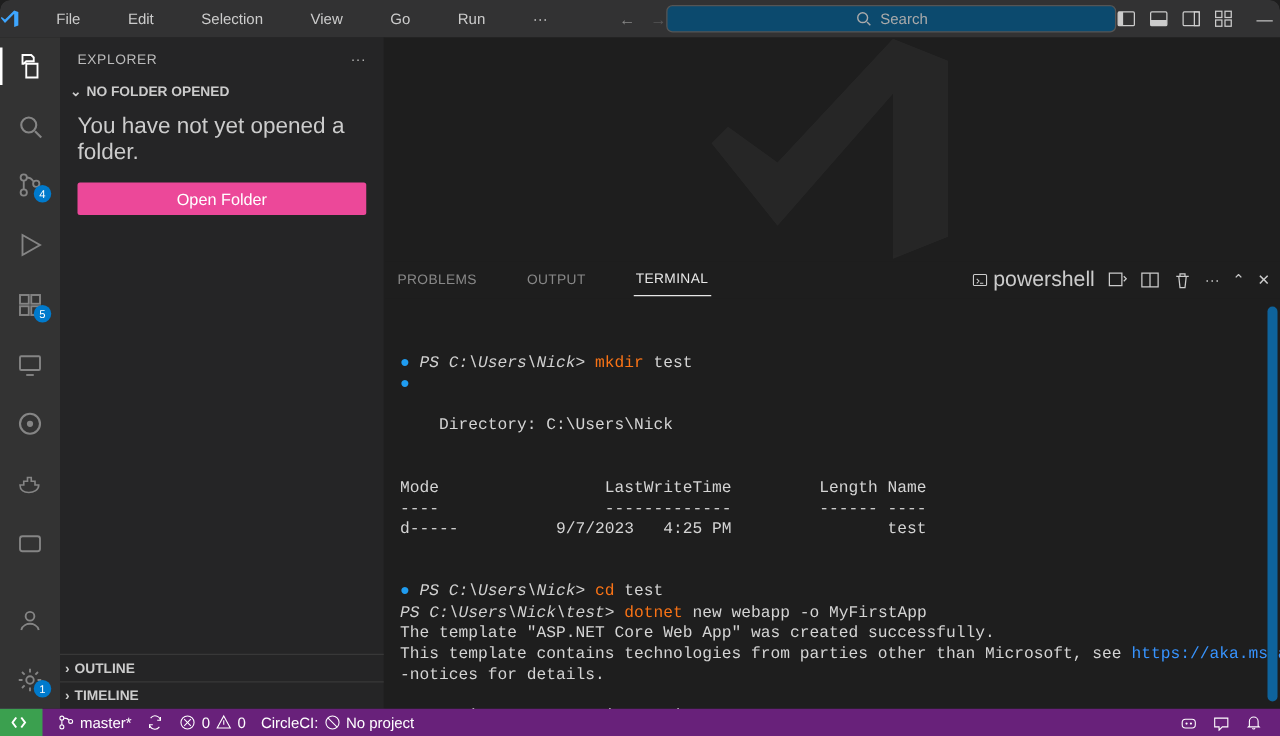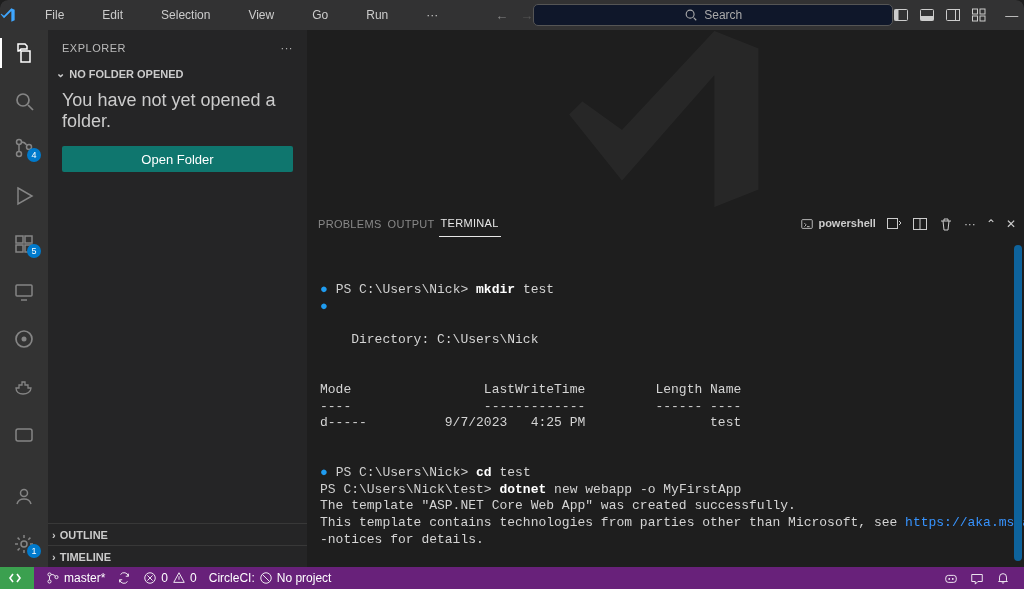--- a/index.html
+++ b/index.html
@@ -16,21 +16,21 @@
   height: 30px; background: #323233;
   display: flex; align-items: center;
   border-radius: 8px 8px 0 0;
 }
 .titlebar .logo { width: 35px; display:flex; justify-content:center; align-items:center; }
 .titlebar .menus { display:flex; gap:2px; }
 .titlebar .menu-item { padding: 4px 7px; font-size:12px; color:#ccc; cursor:pointer; border-radius:4px;margin-left:22px; }
 .titlebar .nav-arrows { margin-left:50px; display:flex; gap:12px; color:#888; }
 .titlebar .search-area { flex:1; display:flex; justify-content:center; }
 .search-box {
-  width: 360px; height: 22px; background:#0f172a;
+  width: 360px; height: 22px; background:#0c4a6e;
   border:1px solid #555; border-radius:5px;
   display:flex; align-items:center; justify-content:center;
   gap:6px; color:#aaa; font-size:12px;
 }
 .titlebar .right-icons { display:flex; gap:10px; padding-right:6px; align-items:center; color:#ccc; }
 .titlebar .right-icons .winctl { padding:0 8px; }
 
 .main-row { flex:1; display:flex; min-height:0;}
 
 .activitybar {
@@ -59,48 +59,48 @@
   height:35px; display:flex; align-items:center; justify-content:space-between;
   padding:0 14px; font-size:11px; letter-spacing:.5px; color:#bbb;
 }
 .no-folder-row {
   padding:2px 10px 6px 8px; display:flex; align-items:center; gap:4px;
   font-size:11px; font-weight:700; color:#ccc;
 }
 .no-folder-row .chev { color:#ccc; }
 .sidebar-msg { padding:4px 14px 10px 14px; font-size:18px; color:#ccc; }
 .open-folder-btn {
-  margin:4px 14px; height:26px; background:#0f766e;
+  margin:4px 14px; height:26px; background:#ec4899;
   border:none; color:#fff; font-size:13px; border-radius:2px; cursor:pointer;
   display:flex; align-items:center; justify-content:center;
 }
 .sidebar-spacer{ flex:1; }
 .sidebar-collapsed {
   height:22px; display:flex; align-items:center; gap:4px;
   padding-left:4px; font-size:11px; font-weight:700;
   border-top:1px solid #383838; color:#ccc; cursor:pointer;
 }
 
 .workarea { flex:1; display:flex; flex-direction:column; background:#1e1e1e; min-width:0;}
 .editor-empty { flex:0 0 178px; position:relative; display:flex; align-items:center; justify-content:center; overflow:hidden;}
 .editor-empty .bg-logo { opacity:.04; }
 
 .panel { flex:1; display:flex; flex-direction:column; border-top:1px solid #1e1e1e; min-height:0;}
-.panel-tabs { height:30px; display:flex; align-items:center; border-bottom:1px solid #1e1e1e; padding:0 8px; gap:2px; font-size:11px; color:#888;}
+.panel-tabs { height:30px; display:flex; align-items:center; border-bottom:1px solid #1e1e1e; padding:0 8px; gap:36px; font-size:11px; color:#888;}
 .panel-tabs .ptab { padding:7px 2px; cursor:pointer; letter-spacing:.3px;}
 .panel-tabs .ptab.active { color:#e7e7e7; border-bottom:1px solid #e7e7e7; }
 .panel-tabs .tabspacer { flex:1; }
 .panel-tabs .right { display:flex; align-items:center; gap:10px; color:#ccc; font-size:12px;}
-.panel-tabs .shell-lbl { display:flex; align-items:flex-start; gap:4px; font-size:11px;font-weight:bold;}
+.panel-tabs .shell-lbl { display:flex; align-items:center; gap:4px; font-size:17px;}
 .term-body { flex:1; overflow:auto; padding:10px 12px 6px 12px;
   font-family: Consolas, "Courier New", monospace; font-size:13px; line-height:1.28;
   color:#d4d4d4; white-space:pre; position:relative;}
 .ps-dot{ color:#1f9cf0; }
-.prompt-path{ color:#d0d0d0; }
-.cmd-yellow{ color:#ffffff;font-weight:bold; }
+.prompt-path{ color:#d0d0d0;font-style:italic; }
+.cmd-yellow{ color:#f97316; }
 .url-link{ color:#3794ff; }
 .term-scroll-indicator{ position:absolute; right:2px; top:6px; bottom:6px; width:8px; background:#0e639c; border-radius:4px;}
 
 .statusbar {
   height:22px; background:#68217a; color:#fff;
   display:flex; align-items:center; font-size:12px;
   padding:0 8px 0 0;
 }
 .sb-remote { width:34px; height:22px; background:#3ba04f; display:flex; align-items:center; justify-content:center; margin-right:6px;}
 .sb-item { display:flex; align-items:center; gap:4px; padding:0 6px; height:22px; cursor:pointer;}

